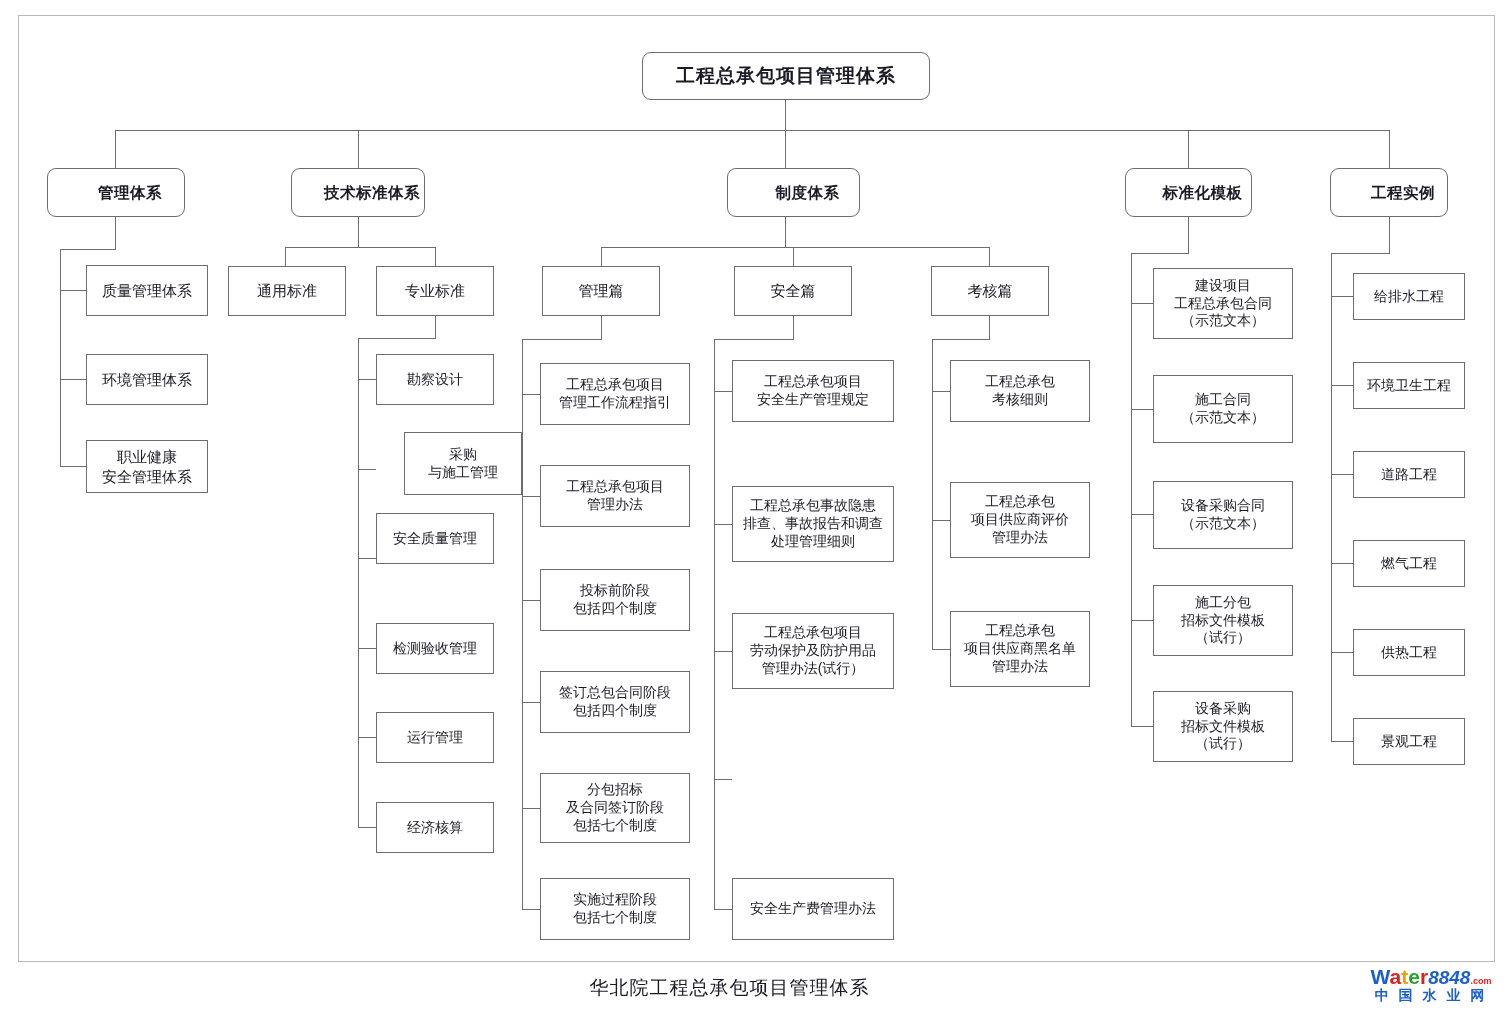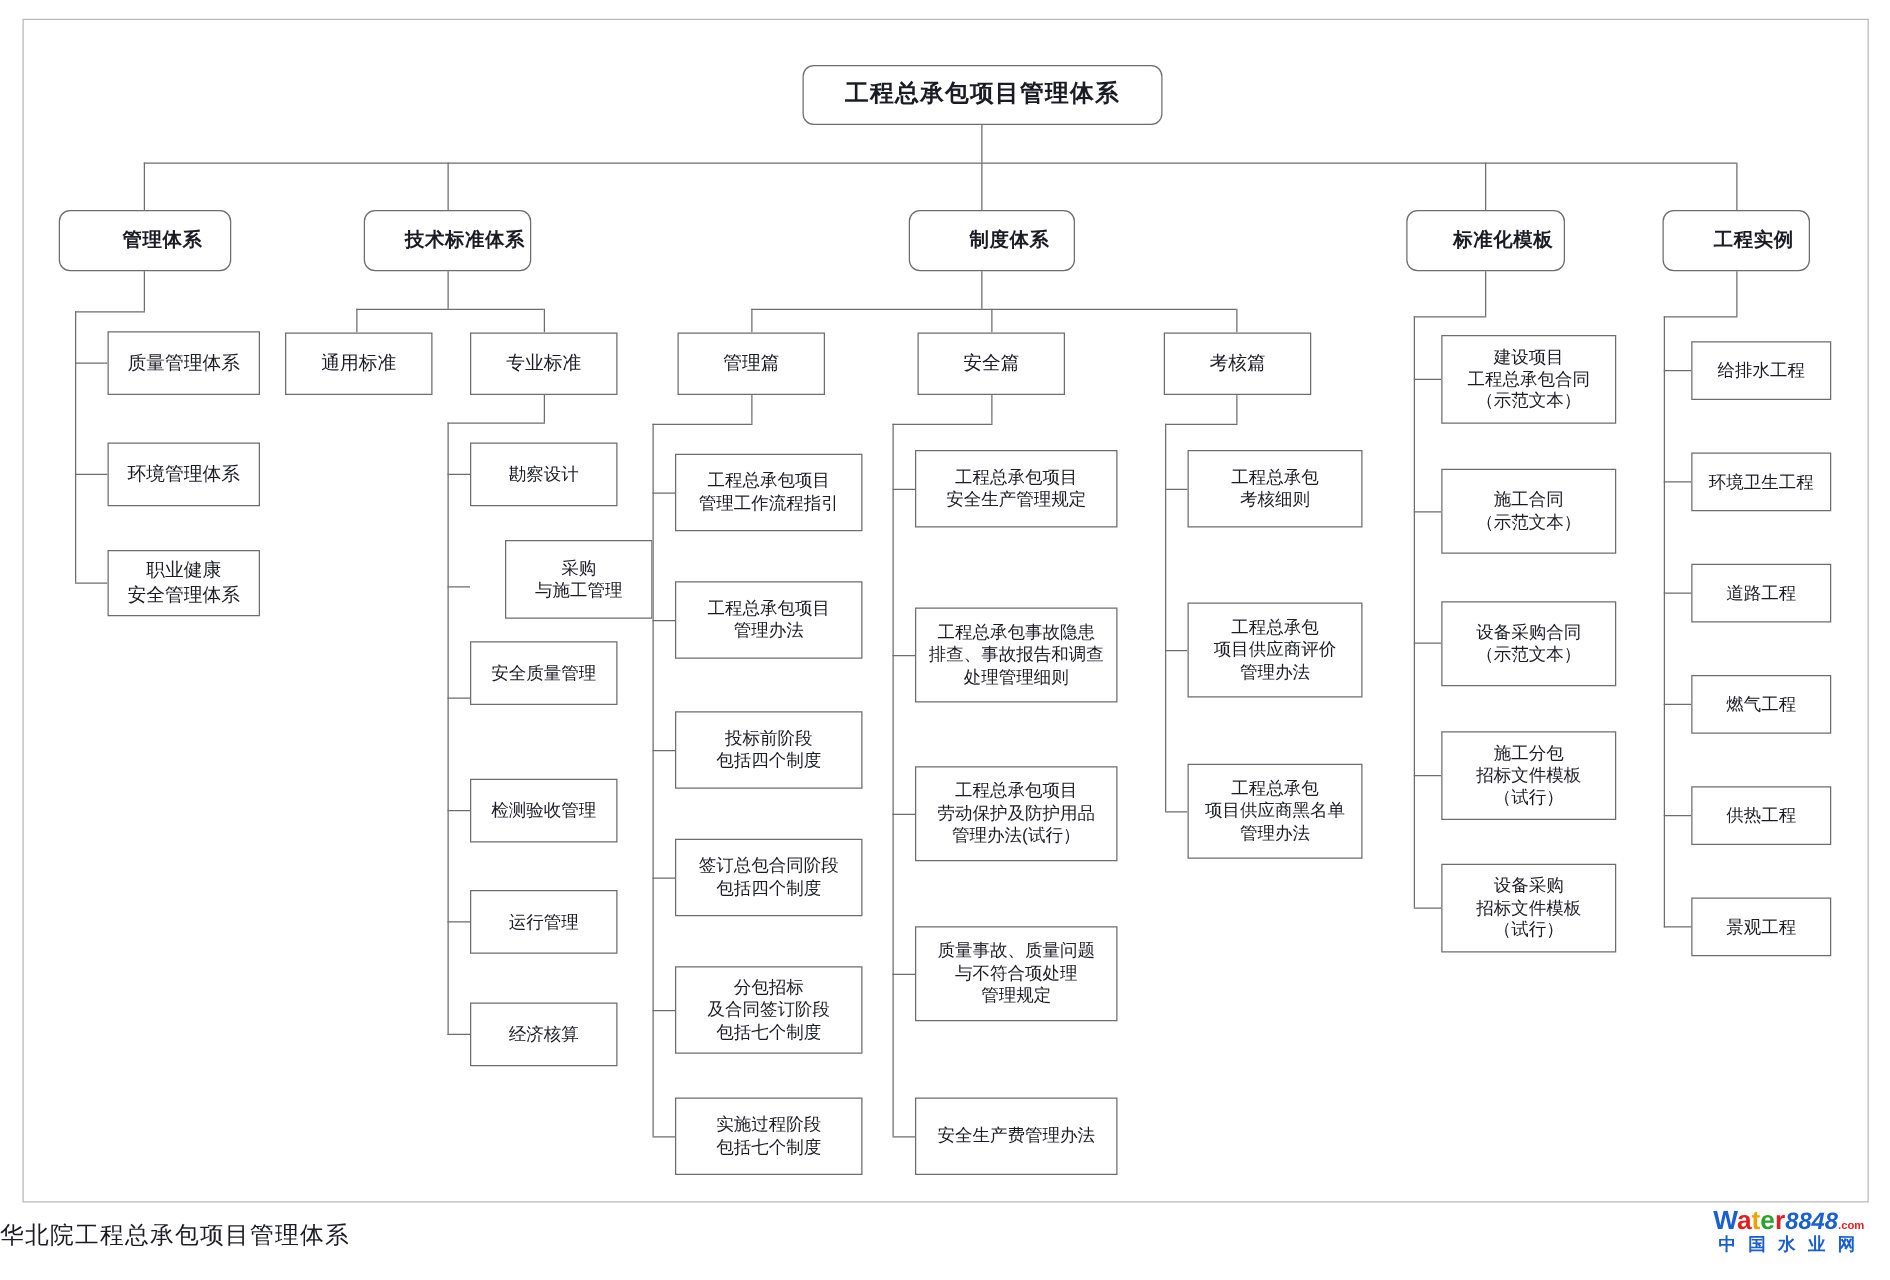--- a/index.html
+++ b/index.html
@@ -61,21 +61,21 @@
   }
   .leaf{
     font-size:14px;
     font-weight:normal;
   }
 
   
   .caption{
     position:absolute;
     left:0;top:975px;width:1459px;
-    text-align:left;
+    text-align:center;
     font-size:19px;
     color:#1b1b26;
     letter-spacing:1px;
   }
 
   
   .watermark{
     position:absolute;
     left:1366px;top:966px;
     width:130px;
@@ -236,23 +236,20 @@
 包括七个制度</div>
 
   <div class="box leaf" style="left:732px;top:360px;width:162px;height:62px;">工程总承包项目
 安全生产管理规定</div>
   <div class="box leaf" style="left:732px;top:486px;width:162px;height:76px;">工程总承包事故隐患
 排查、事故报告和调查
 处理管理细则</div>
   <div class="box leaf" style="left:732px;top:613px;width:162px;height:76px;">工程总承包项目
 劳动保护及防护用品
 管理办法(试行）</div>
-  <div class="box leaf" style="left:732px;top:741px;width:162px;height:76px;">质量事故、质量问题
-与不符合项处理
-管理规定</div>
   <div class="box leaf" style="left:732px;top:878px;width:162px;height:62px;">安全生产费管理办法</div>
 
   <div class="box leaf" style="left:950px;top:360px;width:140px;height:62px;">工程总承包
 考核细则</div>
   <div class="box leaf" style="left:950px;top:482px;width:140px;height:76px;">工程总承包
 项目供应商评价
 管理办法</div>
   <div class="box leaf" style="left:950px;top:611px;width:140px;height:76px;">工程总承包
 项目供应商黑名单
 管理办法</div>

